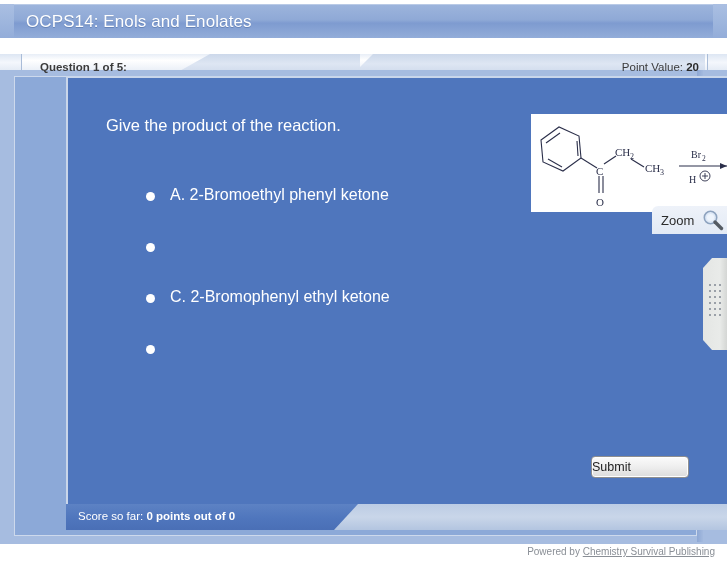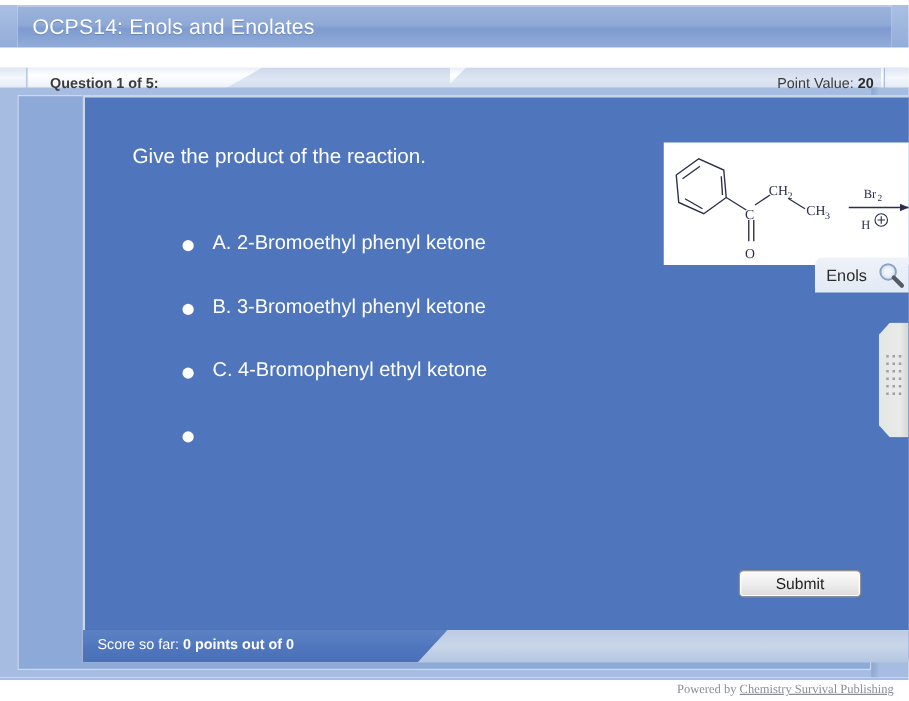--- a/index.html
+++ b/index.html
@@ -202,21 +202,20 @@
     position: absolute;
     left: 523px; top: 378px;
     width: 98px; height: 22px;
     background: linear-gradient(to bottom, #fbfbfb 0%, #eeeeee 50%, #dcdcdc 100%);
     border: 1px solid #8f8f8f;
     border-radius: 4px;
     box-shadow: inset 0 0 0 1px #ffffff;
     box-sizing: border-box;
     display: flex;
     align-items: center;
-    justify-content: center;
     cursor: pointer;
   }
   .submit-label {
     font-size: 12.5px;
     color: #1e1e1e;
   }
 
   
   .scorebar {
     position: absolute;
@@ -268,21 +267,20 @@
     width: 6px; height: 472px;
     background: linear-gradient(to right, #8ea8d4 0%, #a3b9de 100%);
   }
 
   
   .footer {
     position: absolute;
     left: 0; top: 542px;
     width: 727px; height: 19px;
     background: #ffffff;
-    font-family: Liberation Serif, serif;
   }
   .footer-inner {
     position: absolute;
     right: 12px; top: 4px;
     font-size: 10px;
     color: #8a8f96;
     white-space: nowrap;
   }
   .footer-link {
     color: #8a8f96;
@@ -326,25 +324,24 @@
 
     <div class="question-text">Give the product of the reaction.</div>
 
     <div class="options">
       <div class="option-row">
         <span class="option-bullet"></span>
         <span class="option-label">A. 2-Bromoethyl phenyl ketone</span>
       </div>
       <div class="option-row">
         <span class="option-bullet"></span>
-        <span class="option-label">B. 3-Bromoethyl phenyl ketone</span>
       </div>
       <div class="option-row">
         <span class="option-bullet"></span>
-        <span class="option-label">C. 4-Bromophenyl ethyl ketone</span>
+        <span class="option-label">C. 2-Bromophenyl ethyl ketone</span>
       </div>
       <div class="option-row">
         <span class="option-bullet"></span>
       </div>
     </div>
 
     <div class="structure-box">
       <svg width="202" height="98" viewBox="0 0 202 98" xmlns="http://www.w3.org/2000/svg">
         <g stroke="#2b2f4a" stroke-width="1.1" fill="none">
 
@@ -385,21 +382,21 @@
         </g>
         <circle cx="174" cy="62" r="5" stroke="#2b2f4a" stroke-width="0.9" fill="none"></circle>
         <g stroke="#2b2f4a" stroke-width="0.9">
           <line x1="171" y1="62" x2="177" y2="62"></line>
           <line x1="174" y1="59" x2="174" y2="65"></line>
         </g>
       </svg>
     </div>
 
     <div class="zoom-btn">
-      <span class="zoom-btn-label">Enols</span>
+      <span class="zoom-btn-label">Zoom</span>
       <svg class="zoom-glass" viewBox="0 0 22 22" xmlns="http://www.w3.org/2000/svg">
         <circle cx="8.5" cy="8.5" r="6.2" fill="#dfe9f7" stroke="#8ea3bf" stroke-width="1.6"></circle>
         <circle cx="8.5" cy="8.5" r="3.6" fill="#eef4fc" stroke="none"></circle>
         <line x1="13" y1="13" x2="19.5" y2="19.5" stroke="#555b63" stroke-width="3.4" stroke-linecap="round"></line>
       </svg>
     </div>
 
     <div class="submit-btn">
       <span class="submit-label">Submit</span>
     </div>

